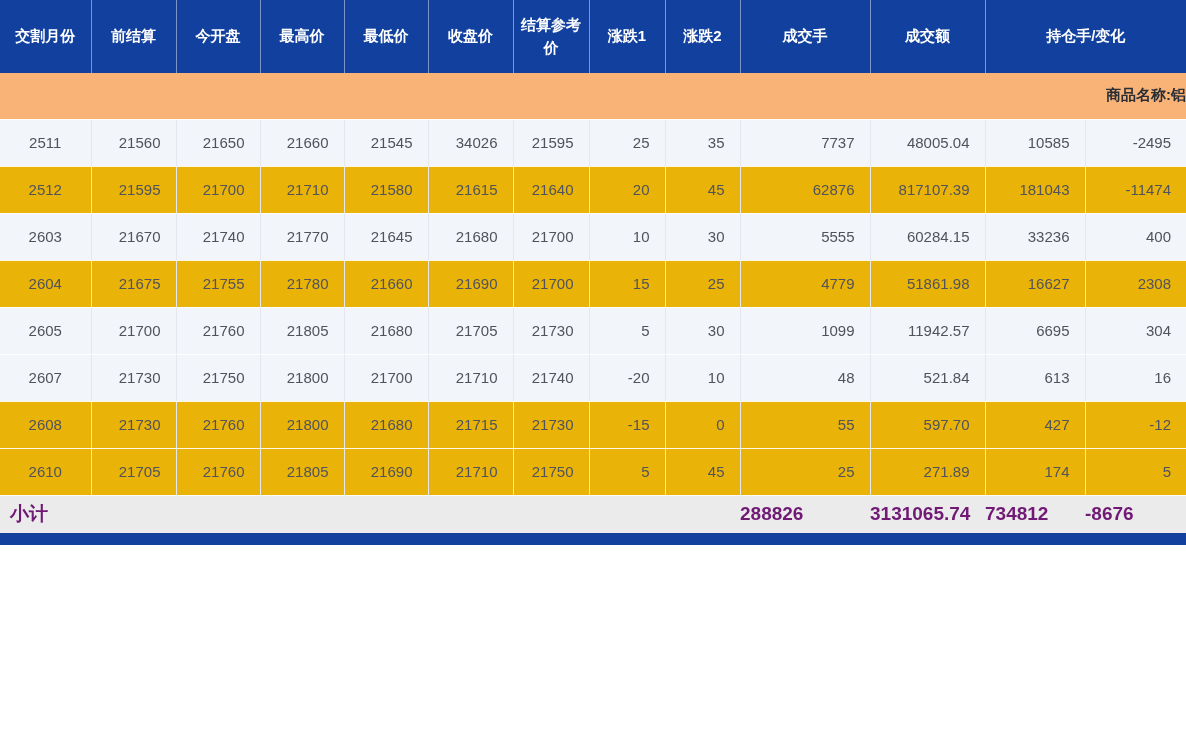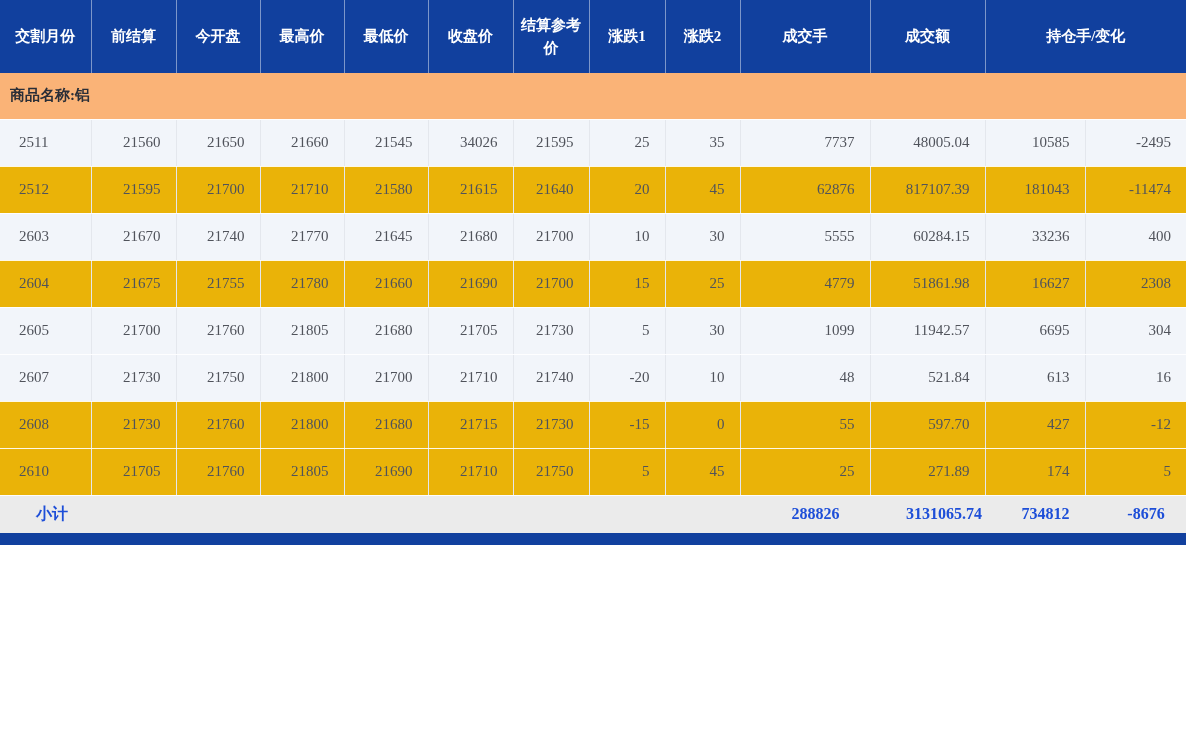--- a/index.html
+++ b/index.html
@@ -5,21 +5,20 @@
   * { box-sizing: border-box; margin: 0; padding: 0; }
   body {
     font-family: "Liberation Sans", "DejaVu Sans", sans-serif;
     background: #ffffff;
   }
   .app {
     width: 1186px;
     height: 733px;
     overflow: hidden;
     background: #ffffff;
-    font-family: Liberation Serif, serif;
   }
   table {
     width: 1186px;
     border-collapse: collapse;
     table-layout: fixed;
   }
   
   thead th {
     background: #11409e;
     color: #ffffff;
@@ -33,51 +32,50 @@
     line-height: 1.5;
   }
   thead th:last-child { border-right: none; }
   
   .group-row td {
     background: #fab377;
     height: 46px;
     font-size: 15px;
     font-weight: bold;
     color: #2a2e37;
-    text-align: left;
+    text-align: right;
     padding-left: 10px;
     vertical-align: middle;
   }
   
   tbody td {
     height: 47px;
     font-size: 15px;
     color: #50535b;
     vertical-align: middle;
     border-right: 1px solid #e4e7ed;
     border-bottom: 1px solid rgba(255,255,255,0.9);
   }
   tbody td:last-child { border-right: none; }
   .row-odd  { background: #f2f5fa; }
   .row-even { background: #eab308; }
-  .cell-month { text-align: left; padding-left: 19px; }
+  .cell-month { text-align: center; }
   .cell-num   { text-align: right; padding-right: 15px; }
   
   .subtotal-row td {
     background: #ebebeb;
     height: 38px;
-    font-size: 16px;
+    font-size: 19px;
     font-weight: bold;
-    color: #1d4ed8;
+    color: #701a75;
     border: none;
     vertical-align: middle;
-    padding-left: 36px;
   }
   .subtotal-label { text-align: left; padding-left: 10px; }
-  .subtotal-num   { text-align: center; padding-right: 15px; }
+  .subtotal-num   { text-align: left; padding-right: 15px; }
   
   .bottom-bar {
     height: 12px;
     width: 1186px;
     background: #11409e;
   }
 </style>
 </head>
 <body>
 

